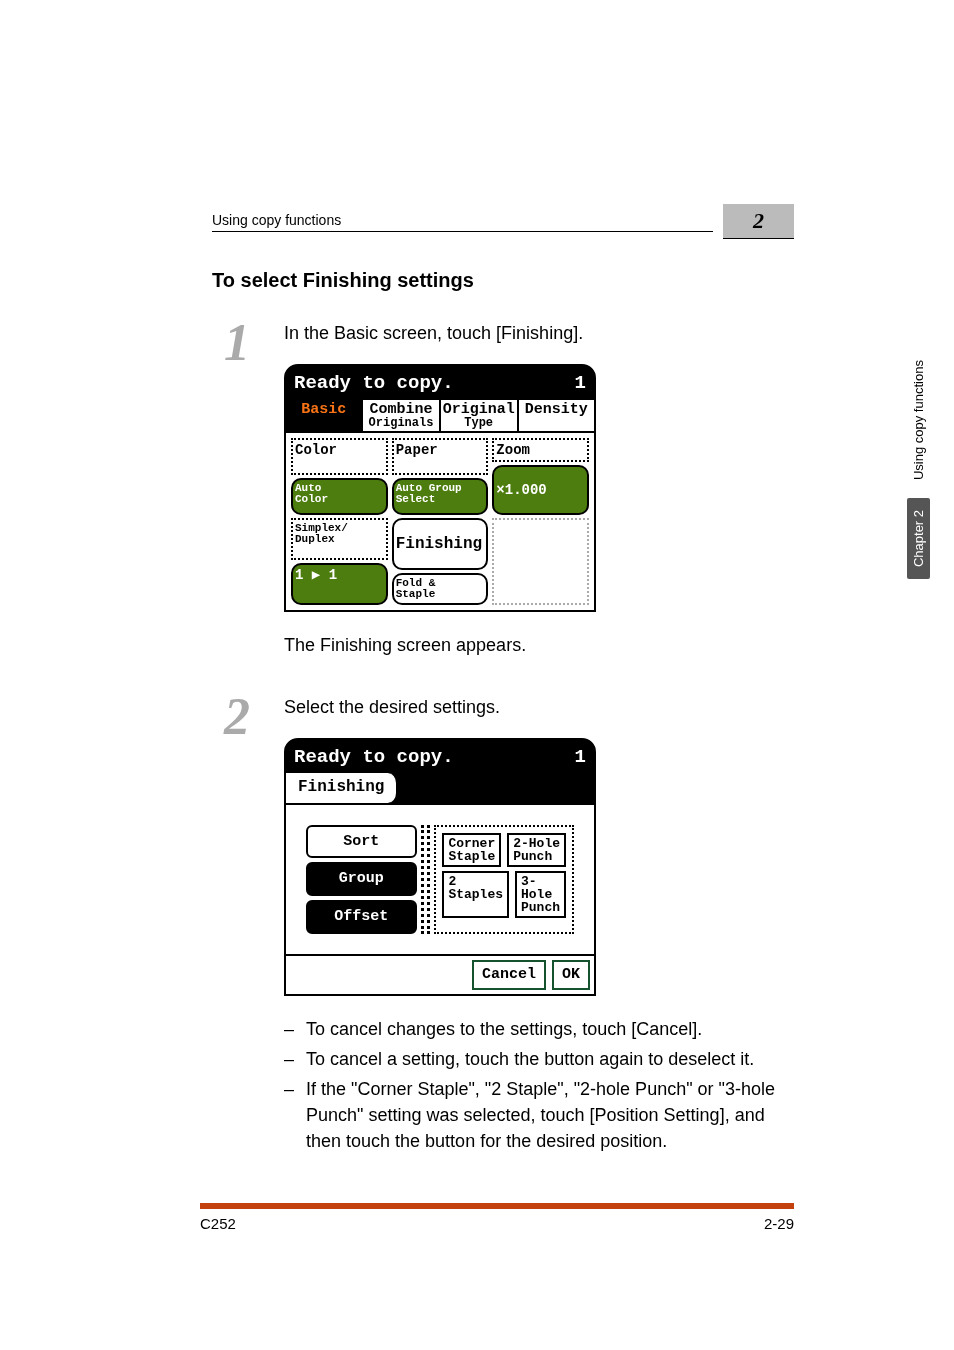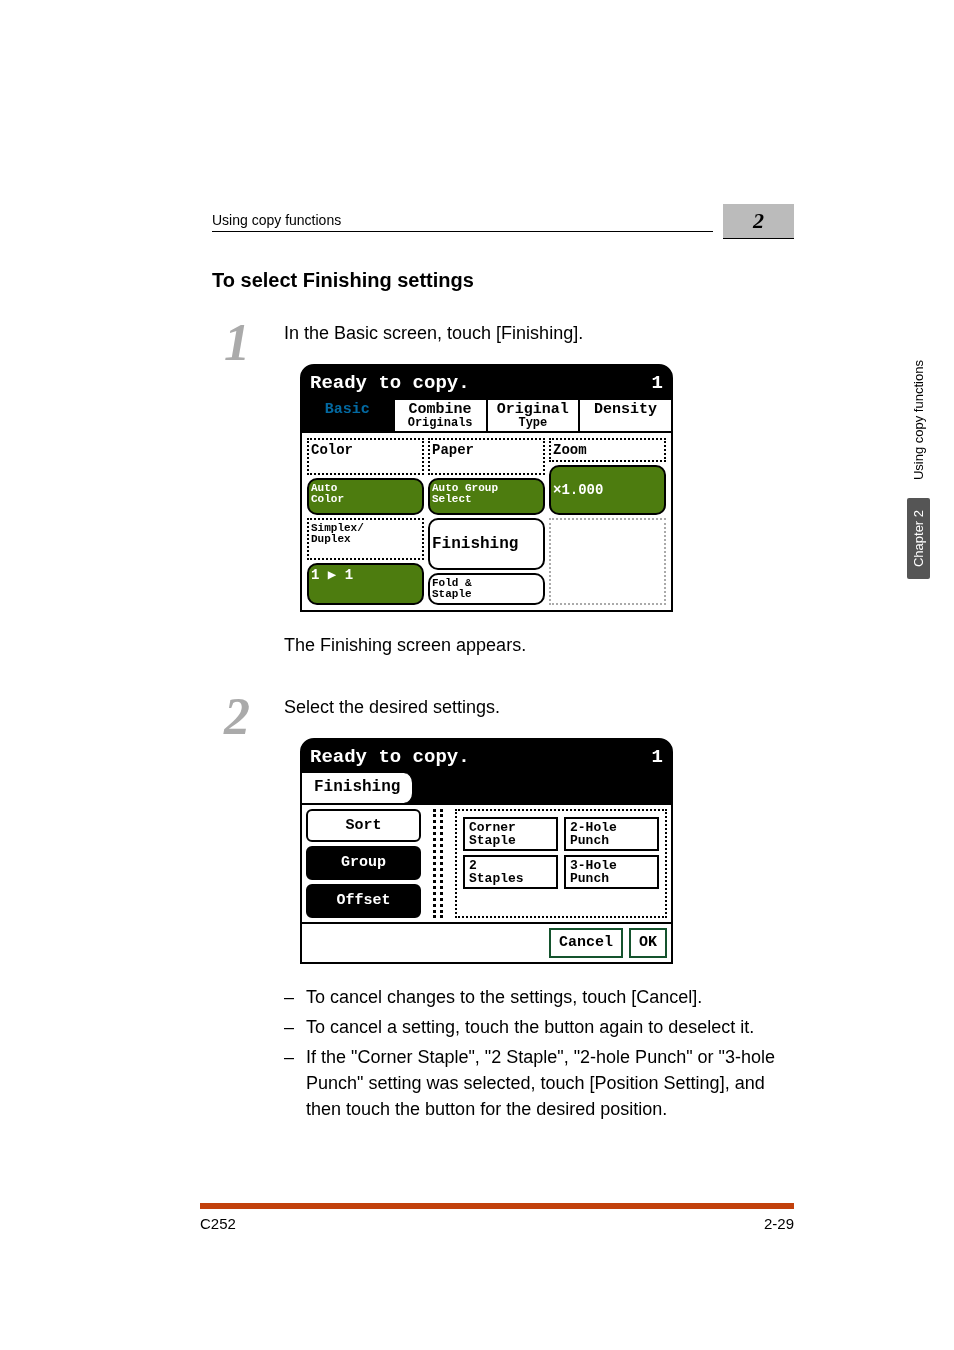--- a/index.html
+++ b/index.html
@@ -15,41 +15,41 @@
     .header-num-box { background:#bbb; color:#000; padding:4px 30px; font-family:Georgia,serif; font-style:italic; font-weight:bold; font-size:22px; border-bottom:1px solid #000; }
     .section-title { font-size:20px; font-weight:bold; margin-top:30px; }
 
     .content { position:absolute; left:212px; right:160px; top:320px; }
     .step { display:flex; gap:22px; margin-bottom:18px; }
     .step-num { font-family:Georgia,serif; font-style:italic; font-weight:bold; font-size:52px; color:#aaa; line-height:0.9; min-width:50px; text-align:center; }
     .step-body { flex:1; font-size:18px; line-height:1.45; }
     .step-body p { margin-bottom:18px; }
 
     
-    .lcd { width:373px; margin:0 0 20px 16px; }
+    .lcd { width:312px; margin:0 0 20px 0; }
     .lcd-header { background:#000; color:#fff; border:2px solid #000; border-top-left-radius:14px; border-top-right-radius:14px; padding:4px 8px 0; font-family:"Courier New",monospace; font-weight:bold; font-size:19px; display:flex; justify-content:space-between; align-items:center; }
     .lcd-tabs { display:flex; border:2px solid #000; border-top:none; background:#fff; }
     .lcd-tab { flex:1; text-align:center; font-family:"Courier New",monospace; font-size:15px; font-weight:bold; padding:2px 2px; border-right:2px solid #000; background:#fff; line-height:1; }
-    .lcd-tab.selected { background:#000; color:#0369a1; }
+    .lcd-tab.selected { background:#000; color:#f97316; }
     .lcd-tab:last-child { border-right:none; }
     .lcd-tab small { font-size:12px; display:block; line-height:1; }
     .lcd-body { border:2px solid #000; border-top:none; padding:5px; display:flex; flex-direction:column; gap:3px; }
     .lcd-row { display:flex; gap:4px; }
     .cell { flex:1; border:2px solid #000; text-align:left; font-family:"Courier New",monospace; font-weight:bold; font-size:14px; padding:3px 2px; line-height:1; background:#fff; position:relative; }
     .cell.dotted { border-style:dotted; border-width:2px; }
     .cell.pill { border-radius:10px; }
     .cell.inv { background:#4d7c0f; color:#fff; }
     .cell .sub { font-size:11px; display:block; font-weight:bold; }
     .cell.tall { padding:16px 2px; }
     .stack { display:flex; flex-direction:column; gap:3px; flex:1; }
 
     .lcd2-tabs { display:flex; border:2px solid #000; border-top:none; background:#000; }
     .lcd2-tab { font-family:"Courier New",monospace; font-size:16px; font-weight:bold; background:#fff; padding:3px 12px; border-right:2px solid #000; border-top-left-radius:0; border-bottom-right-radius:10px; border-top-right-radius:10px; }
 
-    .lcd2-body { border:2px solid #000; border-top:none; padding:4px; display:flex; gap:12px; }
+    .lcd2-body { border:2px solid #000; border-top:none; padding:20px; display:flex; gap:4px; }
     .lcd2-col { display:flex; flex-direction:column; gap:4px; }
     .lcd2-left { width:115px; }
     .vdots { border-left:3px dotted #000; border-right:3px dotted #000; width:10px; align-self:stretch; }
     .op-btn { border:2px solid #000; font-family:"Courier New",monospace; font-weight:bold; font-size:15px; text-align:center; padding:4px; border-radius:6px; background:#fff; }
     .op-btn.inv { background:#000; color:#fff; }
     .inner-box { border:2px dotted #000; padding:6px; flex:1; display:flex; flex-direction:column; gap:4px; }
     .inner-grid { display:flex; gap:6px; }
     .inner-btn { border:2px solid #000; font-family:"Courier New",monospace; font-weight:bold; font-size:13px; text-align:left; padding:2px 4px; flex:1; background:#fff; line-height:1; }
     .btn-row { display:flex; justify-content:flex-end; gap:6px; border:2px solid #000; border-top:none; padding:4px; }
     .btn-row .cbtn { border:2px solid #14532d; font-family:"Courier New",monospace; font-weight:bold; font-size:15px; padding:2px 8px; background:#fff; }

